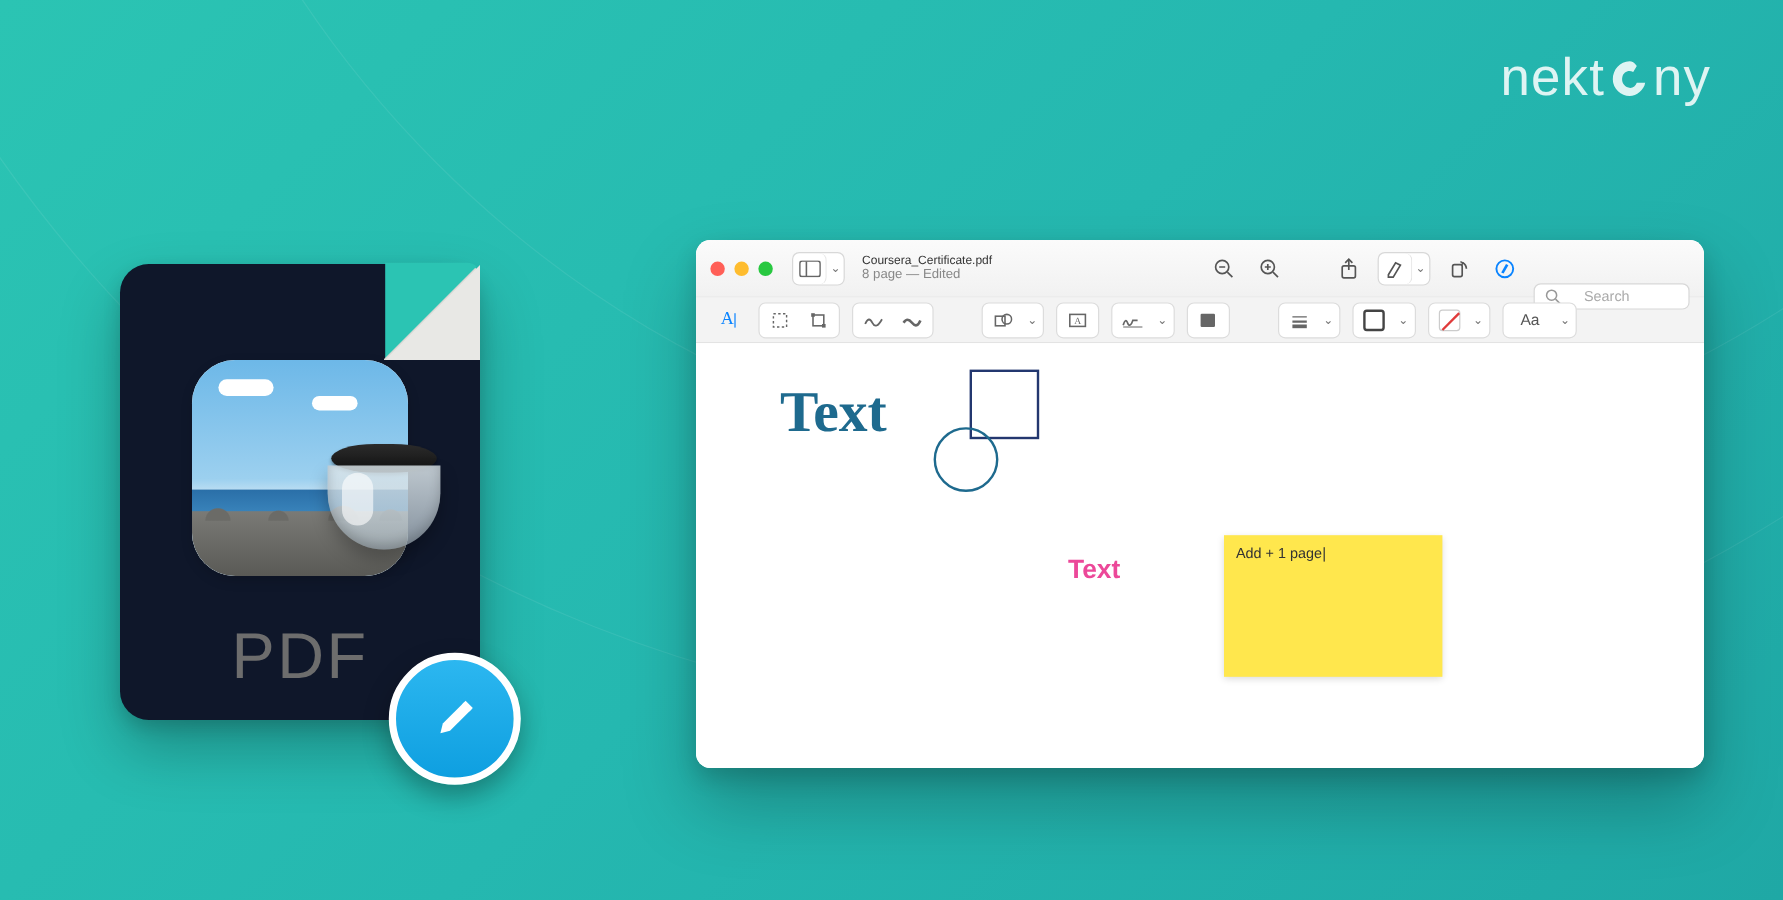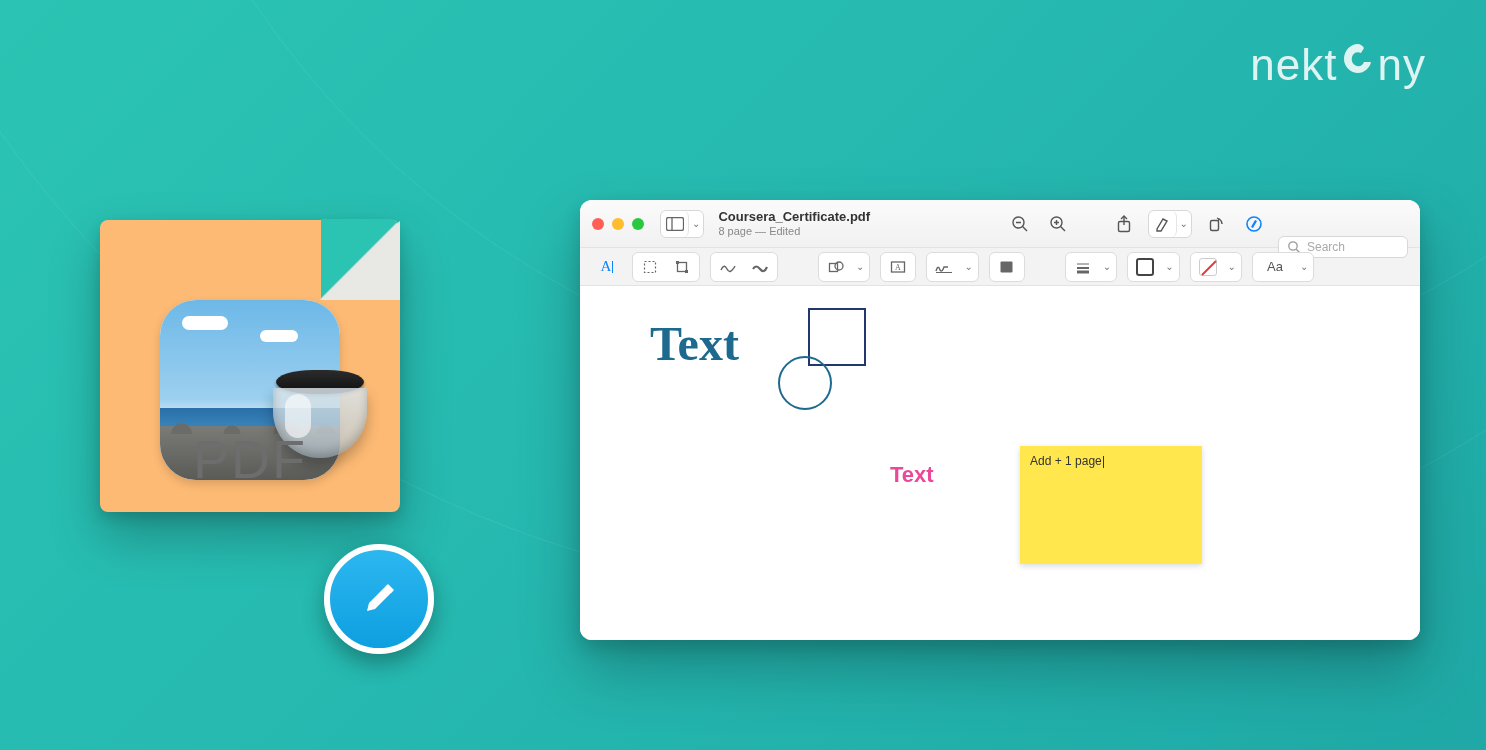--- a/index.html
+++ b/index.html
@@ -12,27 +12,27 @@
   }
   
   .bg-curve { position:absolute; border:1px solid rgba(255,255,255,0.08); border-radius:50%; }
   .bg-c1 { width:1800px; height:1800px; top:-1400px; left:100px; }
   .bg-c2 { width:2200px; height:2200px; top:-1600px; left:-200px; }
 
   .brand {
     position: absolute; top: 40px; right: 60px;
     color: rgba(255,255,255,0.85);
     font-size: 44px; font-weight: 500; letter-spacing: 1px;
-    display:flex; align-items:flex-start; gap:2px;
+    display:flex; align-items:center; gap:2px;
   }
 
   
   .pdf-block { position:absolute; left:100px; top:220px; width:320px; height:420px; }
   .file-shape {
-    width:300px; height:292px; background:#fdba74; border-radius:8px;
+    width:300px; height:380px; background:#0f172a; border-radius:24px;
     position:relative;
     box-shadow: 0 25px 50px rgba(0,0,0,0.25), 0 6px 14px rgba(0,0,0,0.15);
   }
   .file-fold {
     position:absolute; top:0; right:0; width:80px; height:80px;
     background: linear-gradient(135deg, transparent 49%, #d8d8d4 50%, #e8e8e5 100%);
     border-top-right-radius:12px;
   }
   .file-fold::before{
     content:""; position:absolute; top:0; right:0; width:80px; height:80px;
@@ -78,24 +78,24 @@
   .traffic{display:flex;gap:8px;margin-right:6px;}
   .dot{width:12px;height:12px;border-radius:50%;}
   .dr{background:#ff5f57;} .dy{background:#febc2e;} .dg{background:#28c840;}
   .tb-btn{ width:28px;height:26px;border-radius:6px;display:flex;align-items:center;justify-content:center;color:#555;}
   .tb-btn svg{display:block;}
   .tb-seg{display:flex;align-items:center;border:1px solid #d8d8d8;border-radius:6px;background:#fff;}
   .tb-seg .tb-btn{border-right:1px solid #e5e5e5;}
   .tb-seg .tb-btn:last-child{border-right:none;}
   .caret{font-size:10px;color:#777;padding:0 3px;}
   .title-block{display:flex;flex-direction:column;line-height:1.1;margin:0 8px 0 4px;}
-  .title-main{font-size:13px;font-weight:700;color:#333;}
+  .title-main{font-size:10px;font-weight:400;color:#333;}
   .title-sub{font-size:11px;color:#888;}
   .spacer{flex:1;}
-  .search-box{display:flex;align-items:center;gap:6px;border:1px solid #d8d8d8;background:#fff;border-radius:6px;padding:3px 8px;min-width:130px;margin-top:46px;}
+  .search-box{display:flex;align-items:center;gap:19px;border:1px solid #d8d8d8;background:#fff;border-radius:6px;padding:3px 8px;min-width:130px;margin-top:46px;}
   .search-box span.ph{color:#aaa;font-size:12px;}
   .active-tool{color:#0a84ff !important;}
 
   .markupbar{ height:38px; background:#f3f3f3; border-bottom:1px solid #e3e3e3; display:flex; align-items:center; padding:0 12px; gap:10px;}
   .mb-group{display:flex;align-items:center;gap:2px;border:1px solid #dcdcdc;border-radius:6px;background:#fff;padding:2px;}
   .mb-btn{width:30px;height:24px;display:flex;align-items:center;justify-content:center;border-radius:4px;color:#555;}
   .mb-btn svg{display:block;}
   .swatch{width:18px;height:18px;border-radius:3px;}
 
   .canvas{position:relative;height:calc(100% - 86px);background:#fff;}

